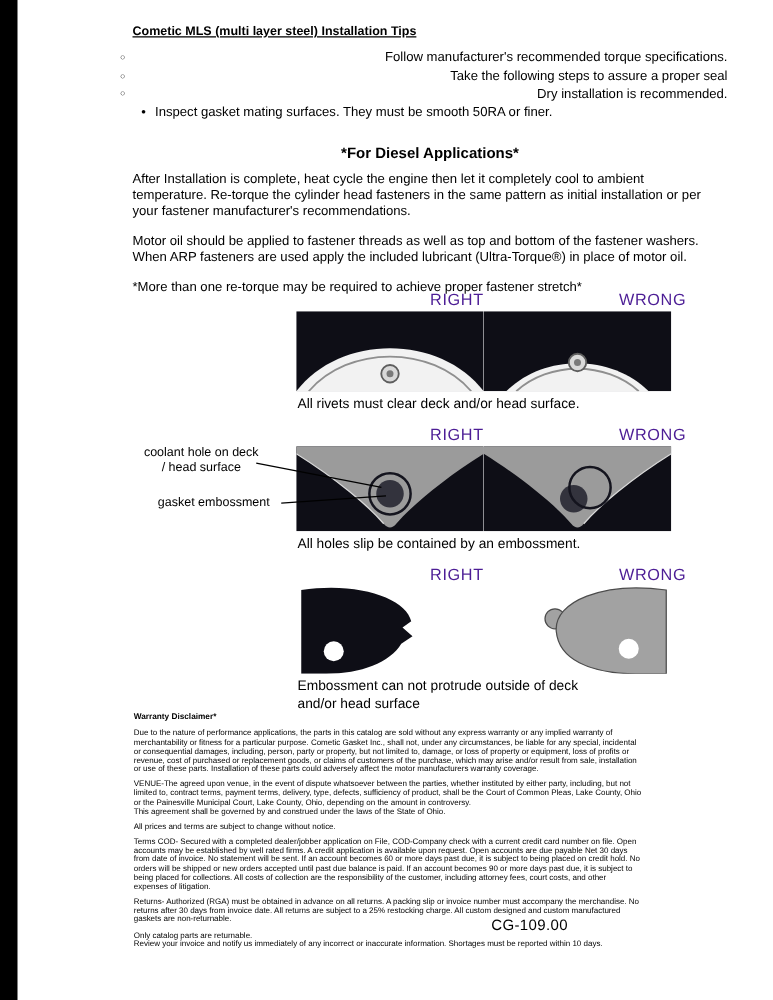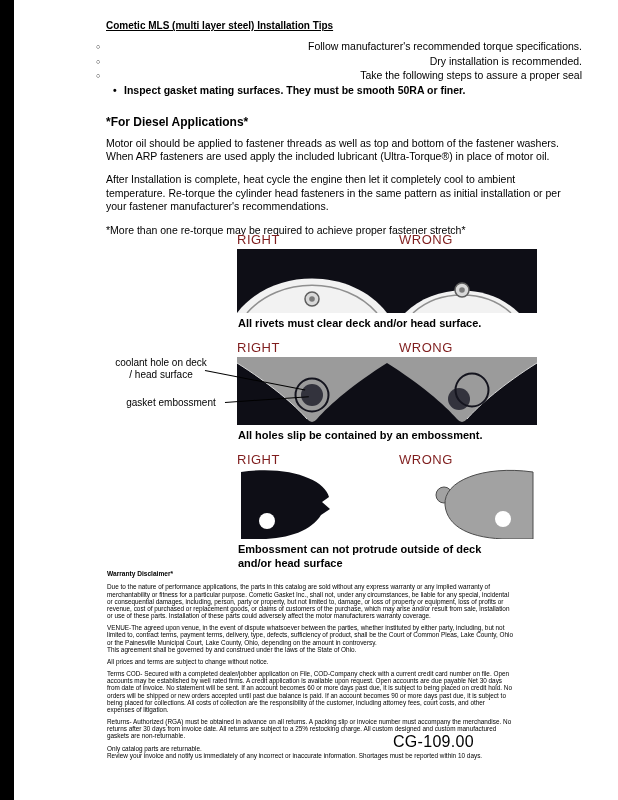--- a/index.html
+++ b/index.html
@@ -10,65 +10,65 @@
     position: relative; overflow: hidden;
   }
   .spine { position: absolute; left: 0; top: 0; width: 14px; height: 100%; background: #000; }
 
   .top-text { position: absolute; left: 96px; top: 20px; width: 486px; }
   .doc-title { font-size: 10px; font-weight: bold; text-decoration: underline; margin: 0 0 9px 10px; }
 
   .bullet-list { margin: 0; padding: 0; list-style: none; font-size: 10.5px; }
   .bullet { position: relative; padding-left: 11px; margin-bottom: 1px; line-height: 1.3; text-align: right; }
   .bullet::before { content: "○"; position: absolute; left: 0; top: 2px; font-size: 7px; }
-  .sub-bullet { position: relative; padding-left: 11px; margin-left: 17px; margin-bottom: 1px; line-height: 1.3; font-weight: bold; }
+  .sub-bullet { position: relative; padding-left: 11px; margin-left: 17px; margin-bottom: 1px; line-height: 1.3; }
   .sub-bullet::before { content: "•"; position: absolute; left: 0; top: 0; font-size: 10.5px; }
 
-  .diesel-heading { font-size: 12px; font-weight: bold; margin: 17px 0 8px 10px; }
+  .diesel-heading { font-size: 12px; font-weight: bold; margin: 17px 0 8px 10px; text-align: center; }
   .para { font-size: 10.5px; line-height: 1.28; margin: 0 0 10px 10px; width: 470px; }
 
   .figures { position: absolute; left: 237px; top: 232px; width: 314px; }
   .fig-header { display: flex; gap: 12px; margin-bottom: 2px; }
-  .fig-header span { width: 150px; text-align: left; font-size: 13px; color: #7f1d1d; letter-spacing: 0.5px; }
+  .fig-header span { width: 150px; text-align: right; font-size: 13px; color: #4c1d95; letter-spacing: 0.5px; }
   .fig-row { display: flex; position: relative; text-align: center; }
   .fig-img { display: block; background: #fff; }
-  .fig-caption { font-size: 11px; line-height: 1.2; margin: 4px 0 10px 1px; font-weight: bold; }
+  .fig-caption { font-size: 11px; line-height: 1.2; margin: 4px 0 10px 1px; }
   .cap-narrow { width: 250px; }
 
   .side-label { position: absolute; font-size: 10px; line-height: 1.18; color: #000; }
   .lbl-coolant { left: -122px; top: 0px; width: 92px; }
   .lbl-emboss { left: -122px; top: 40px; width: 112px; }
   .conn { position: absolute; height: 1px; background: #000; transform-origin: left center; z-index: 3; }
   .conn1 { left: -32px; top: 13px; width: 102px; transform: rotate(11deg); }
   .conn2 { left: -12px; top: 45px; width: 84px; transform: rotate(-4deg); }
 
   .warranty { position: absolute; left: 107px; top: 570px; width: 407px; font-size: 6.4px; line-height: 1.12; }
   .warranty-heading { font-weight: bold; font-size: 6.6px; margin: 0 0 6px 0; }
   .w-para { margin: 0 0 5px 0; }
   .w-line { margin: 0; }
 
-  .footer-code { position: absolute; left: 393px; top: 733px; font-size: 16px; letter-spacing: 0.3px; }
+  .footer-code { position: absolute; left: 393px; top: 733px; font-size: 12px; letter-spacing: 0.3px; }
 </style>
 </head>
 <body>
 
 <div class="spine"></div>
 
 <div class="top-text">
   <h1 class="doc-title">Cometic MLS (multi layer steel) Installation Tips</h1>
   <ul class="bullet-list">
     <li class="bullet">Follow manufacturer's recommended torque specifications.</li>
+    <li class="bullet">Take the following steps to assure a proper seal</li>
     <li class="bullet">Dry installation is recommended.</li>
-    <li class="bullet">Take the following steps to assure a proper seal</li>
     <li class="sub-bullet">Inspect gasket mating surfaces.  They must be smooth 50RA or finer.</li>
   </ul>
 
   <div class="diesel-heading">*For Diesel Applications*</div>
+  <p class="para">After Installation is complete, heat cycle the engine then let it completely cool to ambient temperature. Re-torque the cylinder head fasteners in the same pattern as initial installation or per your fastener manufacturer's recommendations.</p>
   <p class="para">Motor oil should be applied to fastener threads as well as top and bottom of the fastener washers. When ARP fasteners are used apply the included lubricant (Ultra-Torque®) in place of motor oil.</p>
-  <p class="para">After Installation is complete, heat cycle the engine then let it completely cool to ambient temperature. Re-torque the cylinder head fasteners in the same pattern as initial installation or per your fastener manufacturer's recommendations.</p>
   <p class="para">*More than one re-torque may be required to achieve proper fastener stretch*</p>
 </div>
 
 <div class="figures">
 
   <div class="fig-header">
     <span>RIGHT</span>
     <span>WRONG</span>
   </div>
   <div class="fig-row">

